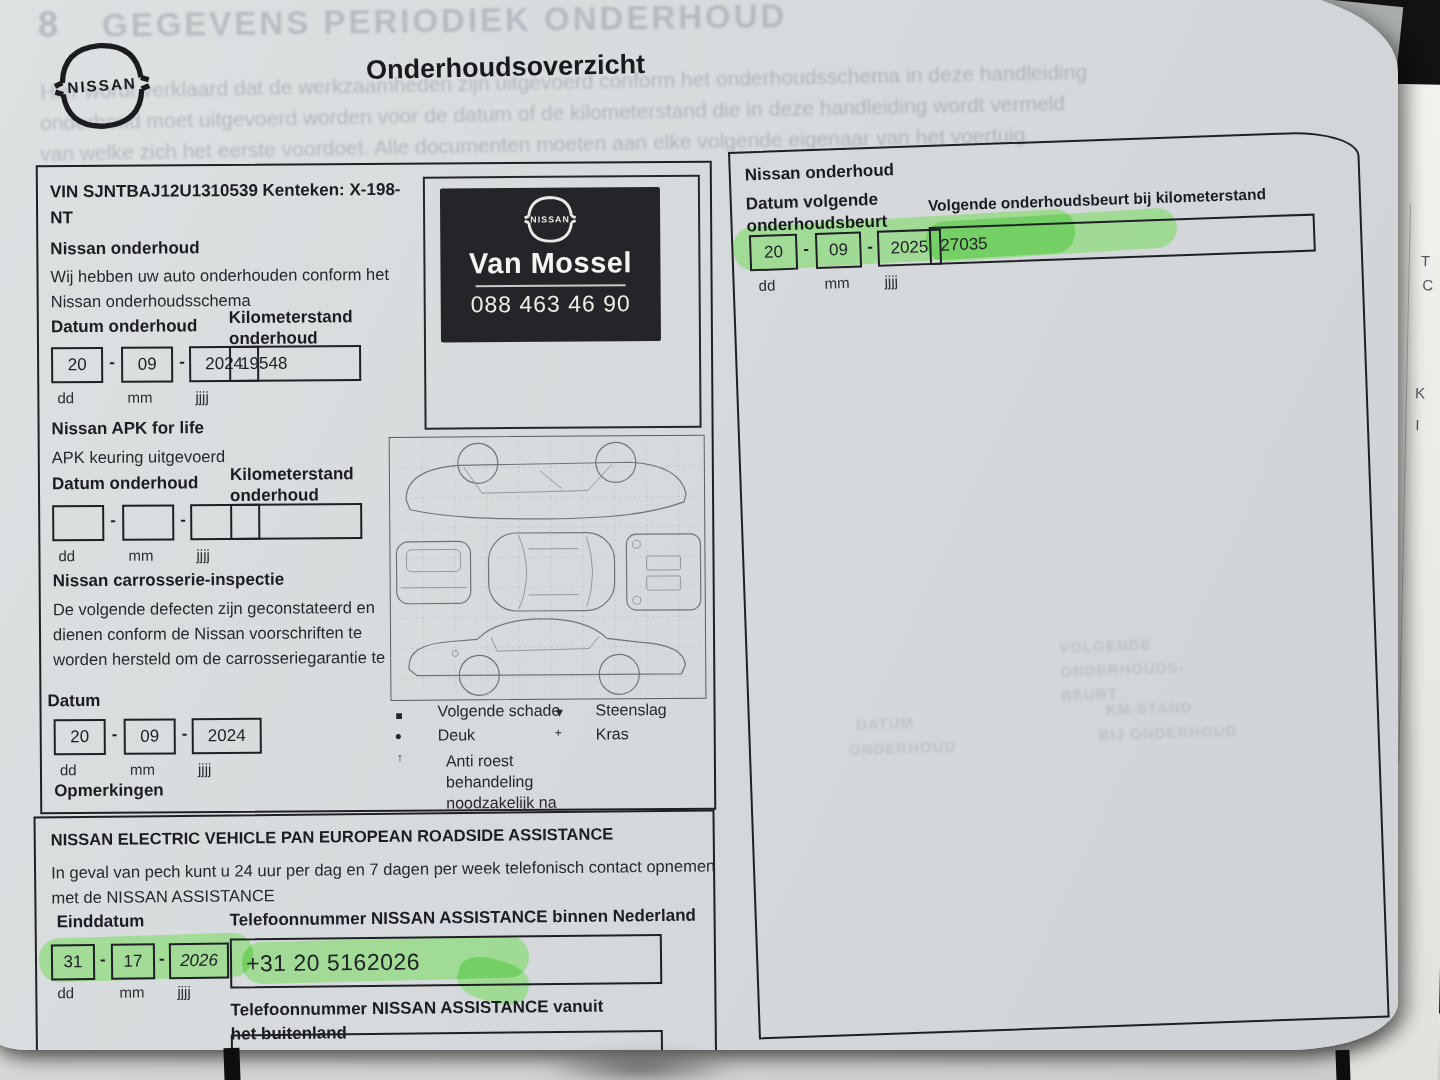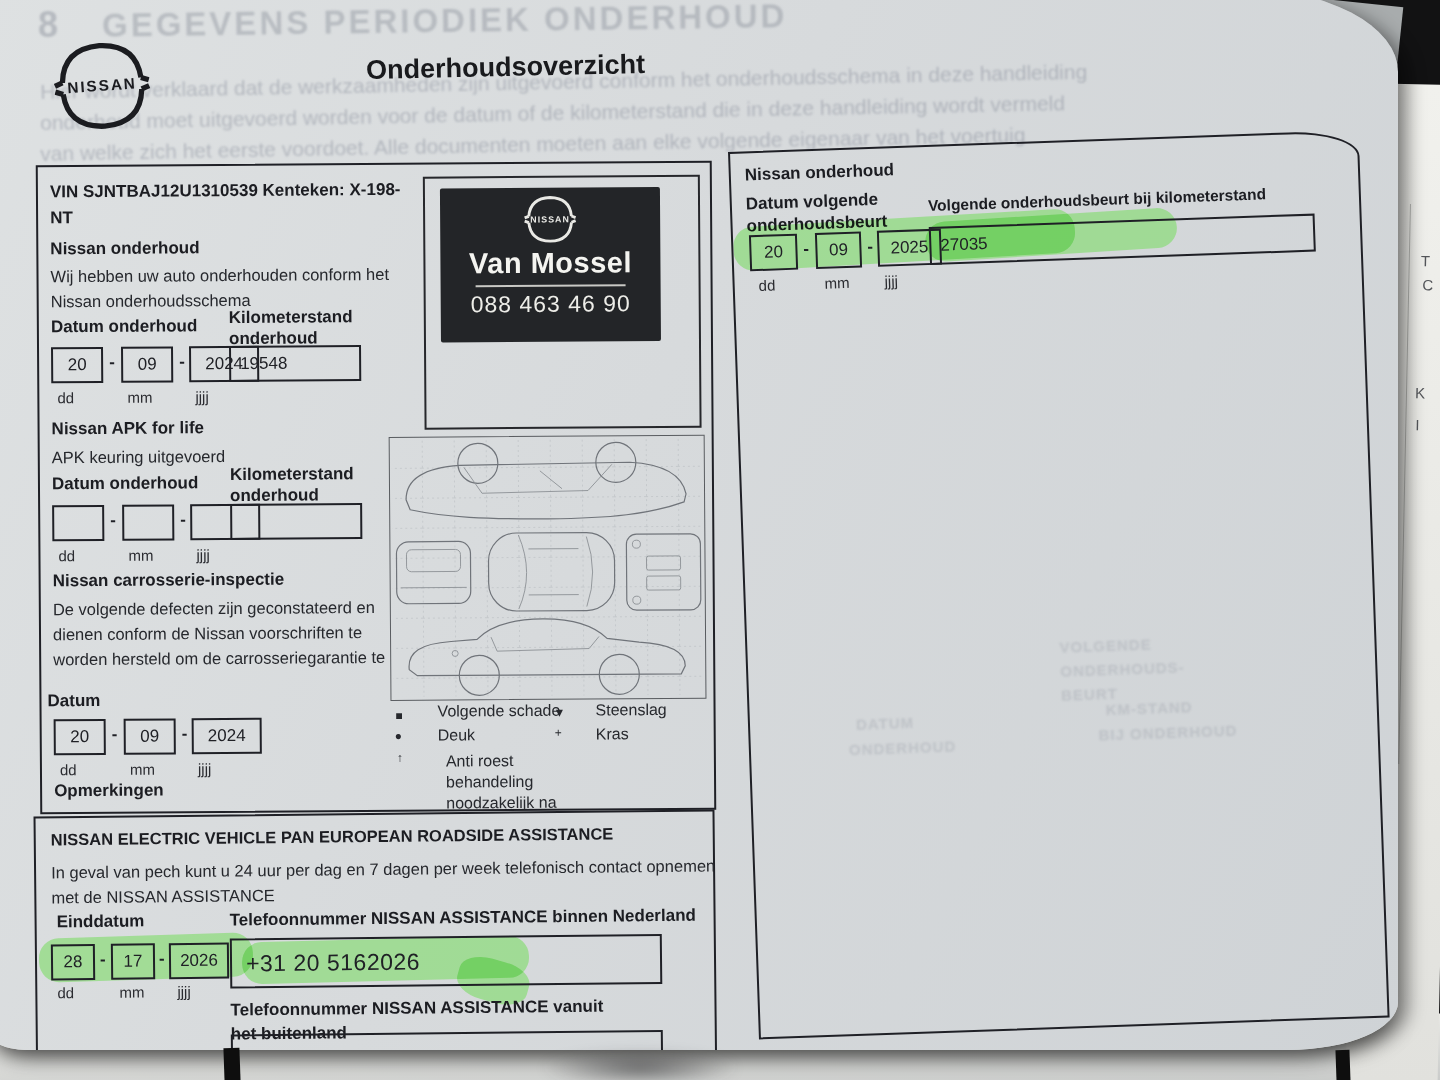--- a/index.html
+++ b/index.html
@@ -297,25 +297,25 @@
     <div class="assist-head">NISSAN ELECTRIC VEHICLE PAN EUROPEAN ROADSIDE ASSISTANCE</div>
     <div class="txt" style="left:15px;top:42px;width:672px;">In geval van pech kunt u 24 uur per dag en 7 dagen per week telefonisch contact opnemen met de NISSAN ASSISTANCE</div>
 
     <div class="h-bold" style="left:20px;top:94px;">Einddatum</div>
     <div class="h-bold" style="left:193px;top:94px;white-space:nowrap;">Telefoonnummer NISSAN ASSISTANCE binnen Nederland</div>
 
     <div class="hl" style="left:2px;top:118px;width:214px;height:44px;transform:rotate(-1.2deg);"></div>
     <div class="hl" style="left:205px;top:124px;width:287px;height:42px;transform:rotate(-.8deg);"></div>
     <div class="hl" style="left:420px;top:146px;width:72px;height:42px;transform:rotate(16deg);border-radius:40%;"></div>
 
-    <div class="fbox digit-box" style="left:14px;top:126px;width:44px;">28</div>
+    <div class="fbox digit-box" style="left:14px;top:126px;width:44px;">31</div>
     <div class="dash" style="left:63px;top:132px;">-</div>
     <div class="fbox digit-box" style="left:74px;top:126px;width:44px;">17</div>
     <div class="dash" style="left:122px;top:132px;">-</div>
-    <div class="fbox digit-box" style="left:132px;top:126px;width:60px;">2026</div>
+    <div class="fbox digit-box" style="left:132px;top:126px;width:60px;font-style:italic;">2026</div>
     <div class="unit" style="left:20px;top:166px;">dd</div>
     <div class="unit" style="left:82px;top:166px;">mm</div>
     <div class="unit" style="left:140px;top:166px;">jjjj</div>
 
     <div class="fbox phone-text" style="left:193px;top:122px;width:432px;height:50px;">+31 20 5162026</div>
 
     <div class="h-bold" style="left:193px;top:182px;width:392px;line-height:24px;">Telefoonnummer NISSAN ASSISTANCE vanuit het buitenland</div>
     <div class="fbox phone2-text" style="left:193px;top:218px;width:432px;height:60px;">+31 20 5162026</div>
   </div>
 

